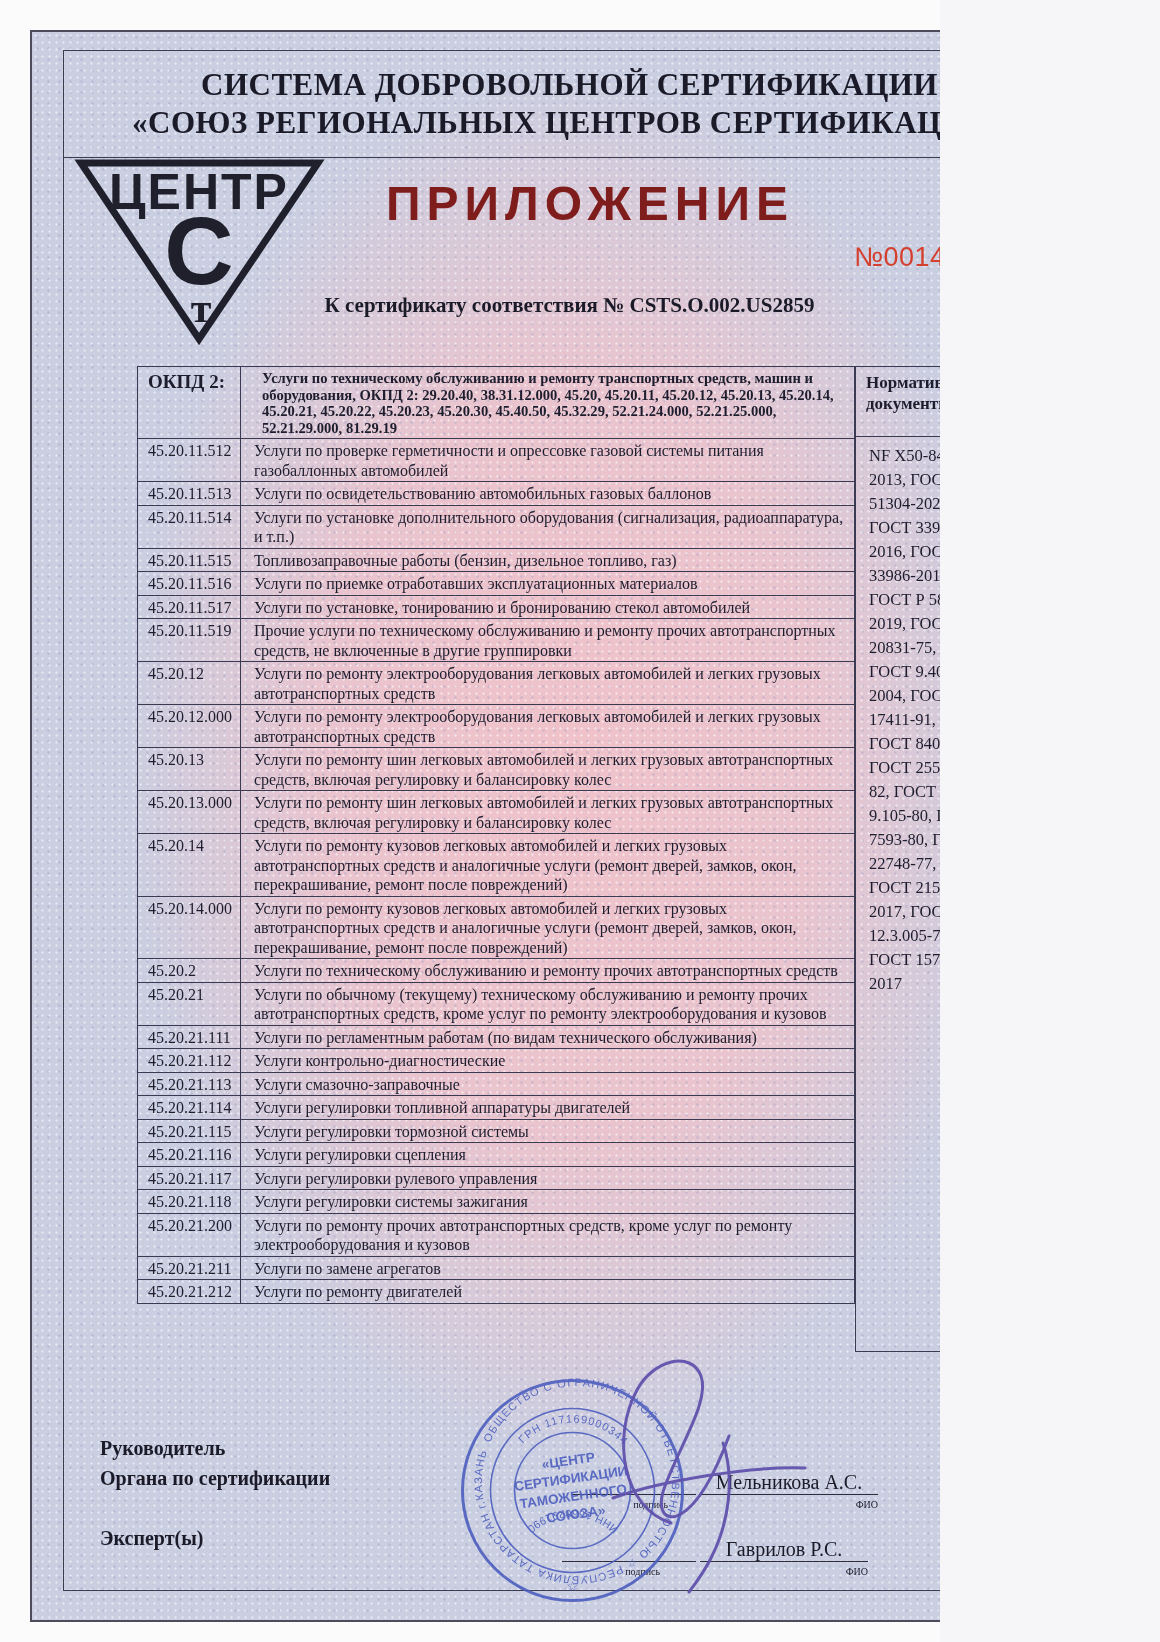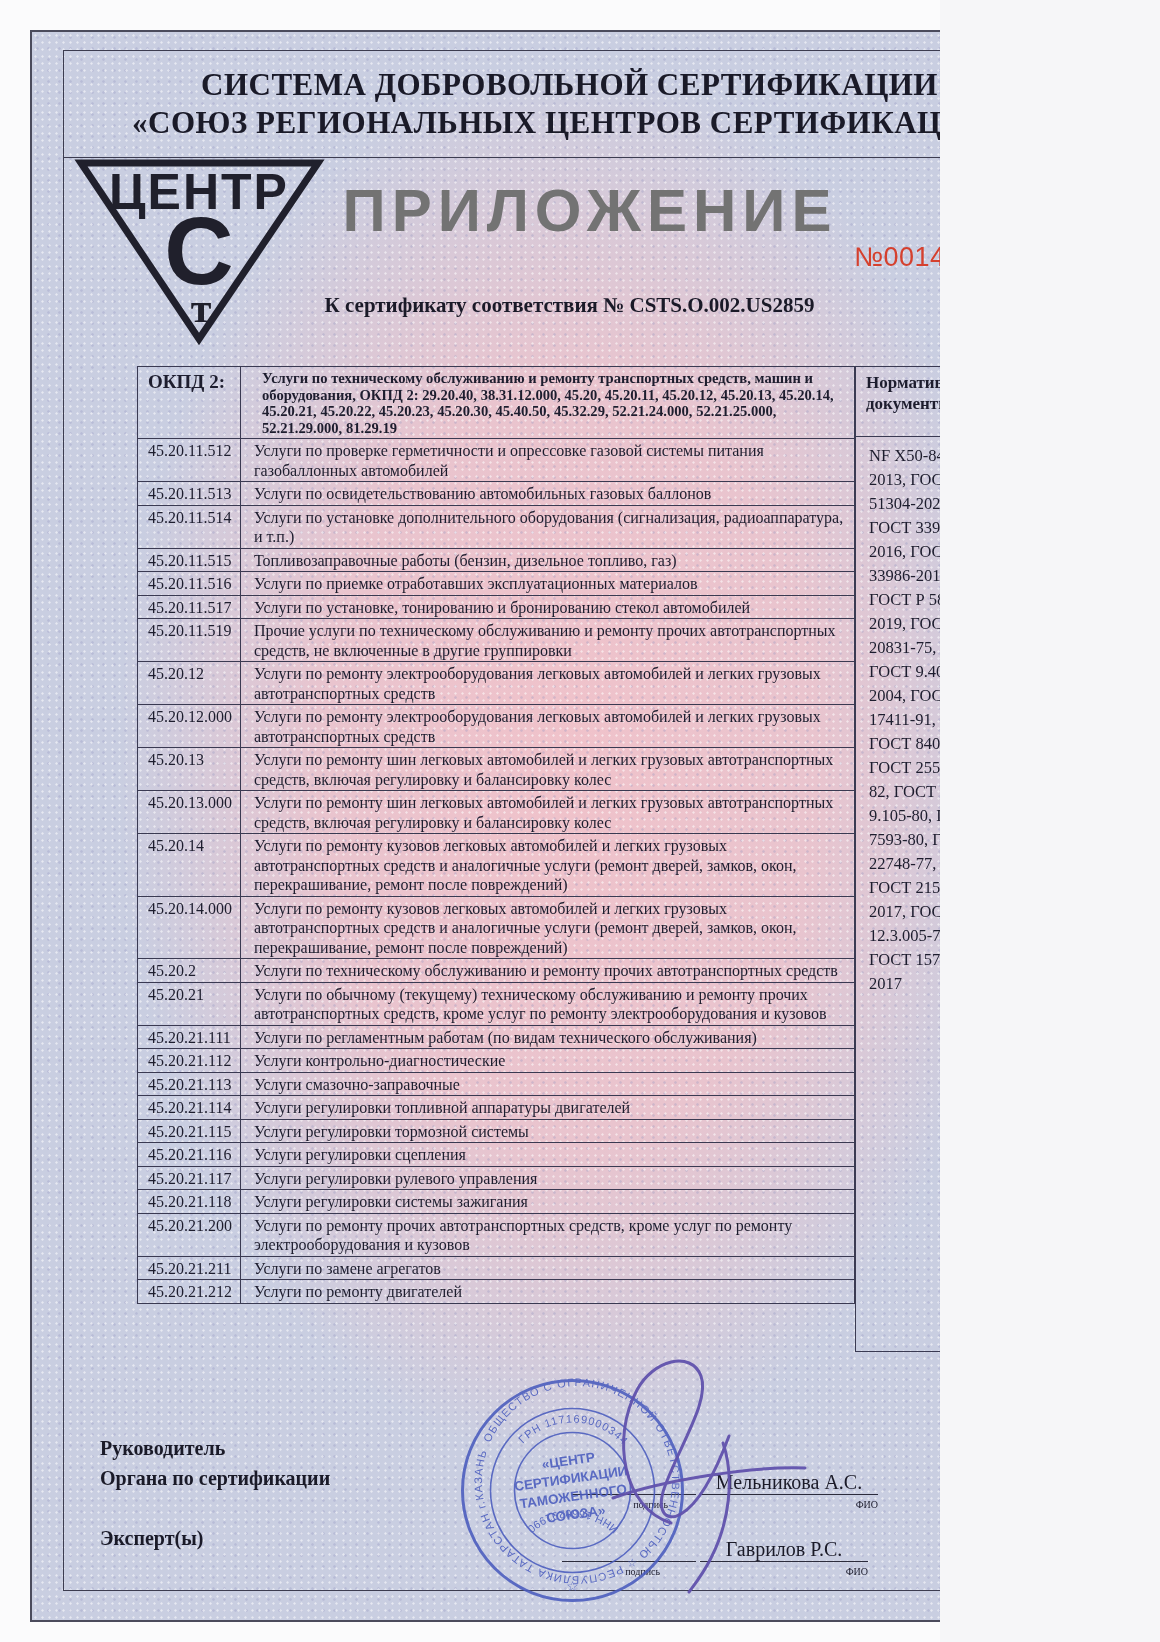--- a/index.html
+++ b/index.html
@@ -26,22 +26,22 @@
     border:1px solid #3c3c50;
     display:flex; flex-direction:column; align-items:center; justify-content:center;
     text-align:center;
   }
   .title-line { font-weight:bold; font-size:31px; letter-spacing:0.5px; line-height:38px; color:#1a1a28; }
 
   .logo-svg { position:absolute; left:72px; top:156px; }
 
   .doc-type {
     position:absolute; left:320px; top:176px; width:540px; text-align:center;
-    font-family:"Liberation Sans", sans-serif; font-weight:700; font-size:60px;
-    letter-spacing:6px; color:#737373;
+    font-family:"Liberation Sans", sans-serif; font-weight:700; font-size:48px;
+    letter-spacing:6px; color:#7f1d1d;
   }
   .doc-number {
     position:absolute; left:830px; top:242px; width:162px; text-align:right;
     font-family:"Liberation Sans", sans-serif; font-size:27px; letter-spacing:0.5px;
   }
   .cert-ref {
     position:absolute; left:63px; top:293px; width:1013px; text-align:center;
     font-weight:bold; font-size:21px; color:#1a1a28;
   }
 

